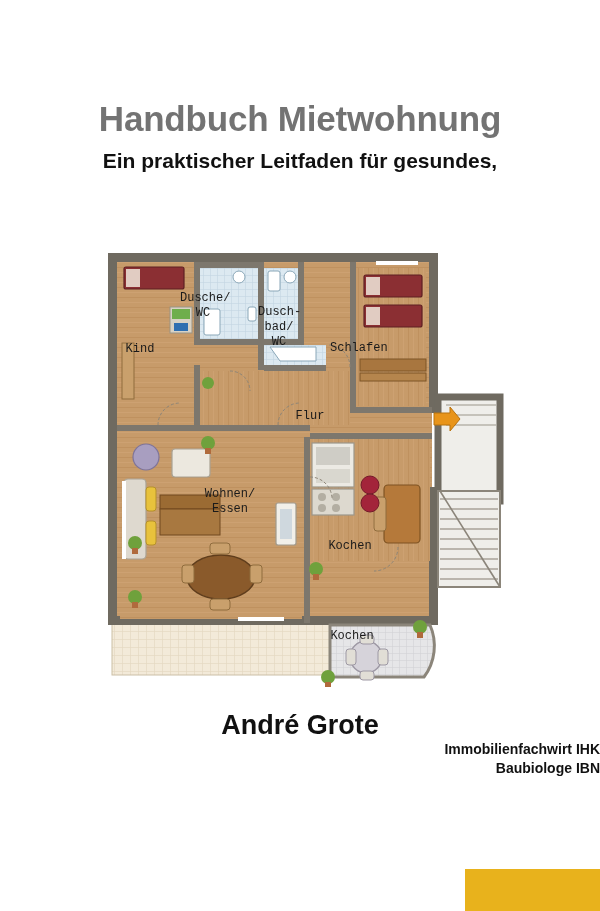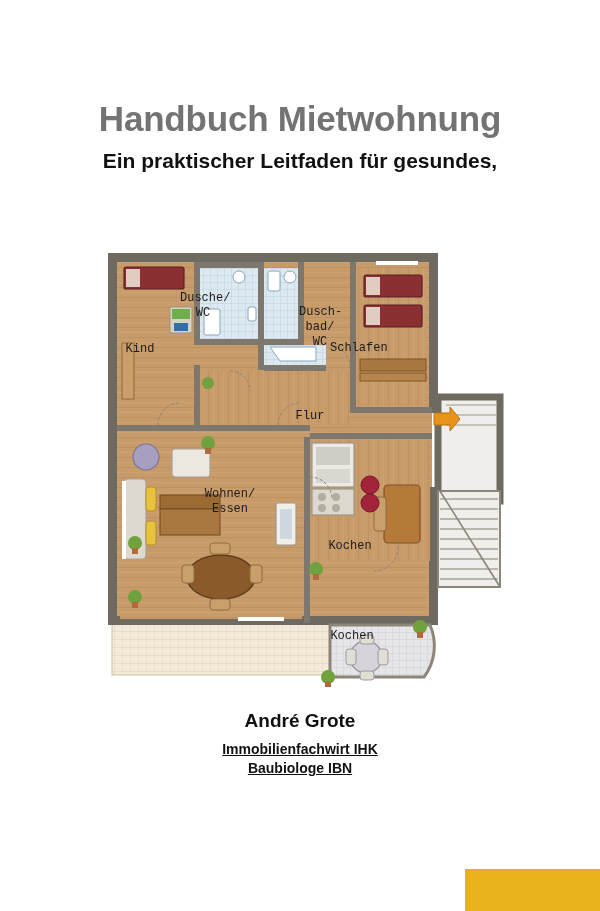--- a/index.html
+++ b/index.html
@@ -60,35 +60,34 @@
     font-family: Liberation Mono, monospace;
   }
 
   
   .author {
     position: absolute;
     top: 710px;
     left: 0;
     width: 600px;
     text-align: center;
-    font-size: 19px;
+    font-size: 27px;
     font-weight: bold;
     color: #111111;
   }
   .credentials {
     position: absolute;
     top: 740px;
     left: 0;
     width: 600px;
-    text-align: center;
+    text-align: right;
     font-size: 14px;
     font-weight: bold;
     line-height: 19px;
     color: #111111;
-    text-decoration: underline;
   }
 
   
   .accent-bar {
     position: absolute;
     right: 0;
     bottom: 0;
     width: 135px;
     height: 42px;
     background: #e8b21c;
@@ -308,21 +307,21 @@
 
       <g stroke="#ffffff" stroke-width="4">
         <path d="M26 234 V312"></path>
         <path d="M140 372 H186"></path>
         <path d="M278 16 H320"></path>
       </g>
     </svg>
 
     <div class="room-label" style="left:22px; top:95px; width:40px;">Kind</div>
     <div class="room-label" style="left:82px; top:44px; width:46px;">Dusche/<br>WC</div>
-    <div class="room-label" style="left:160px; top:58px; width:42px;padding-left:41px;">Dusch-<br>bad/<br>WC</div>
+    <div class="room-label" style="left:160px; top:58px; width:42px;">Dusch-<br>bad/<br>WC</div>
     <div class="room-label" style="left:232px; top:94px; width:54px;">Schlafen</div>
     <div class="room-label" style="left:194px; top:162px; width:36px;">Flur</div>
     <div class="room-label" style="left:104px; top:240px; width:56px;">Wohnen/<br>Essen</div>
     <div class="room-label" style="left:228px; top:292px; width:48px;">Kochen</div>
     <div class="room-label" style="left:232px; top:382px; width:44px;">Kochen</div>
   </div>
 
   <div class="author">André Grote</div>
   <div class="credentials">
     <div>Immobilienfachwirt IHK</div>

